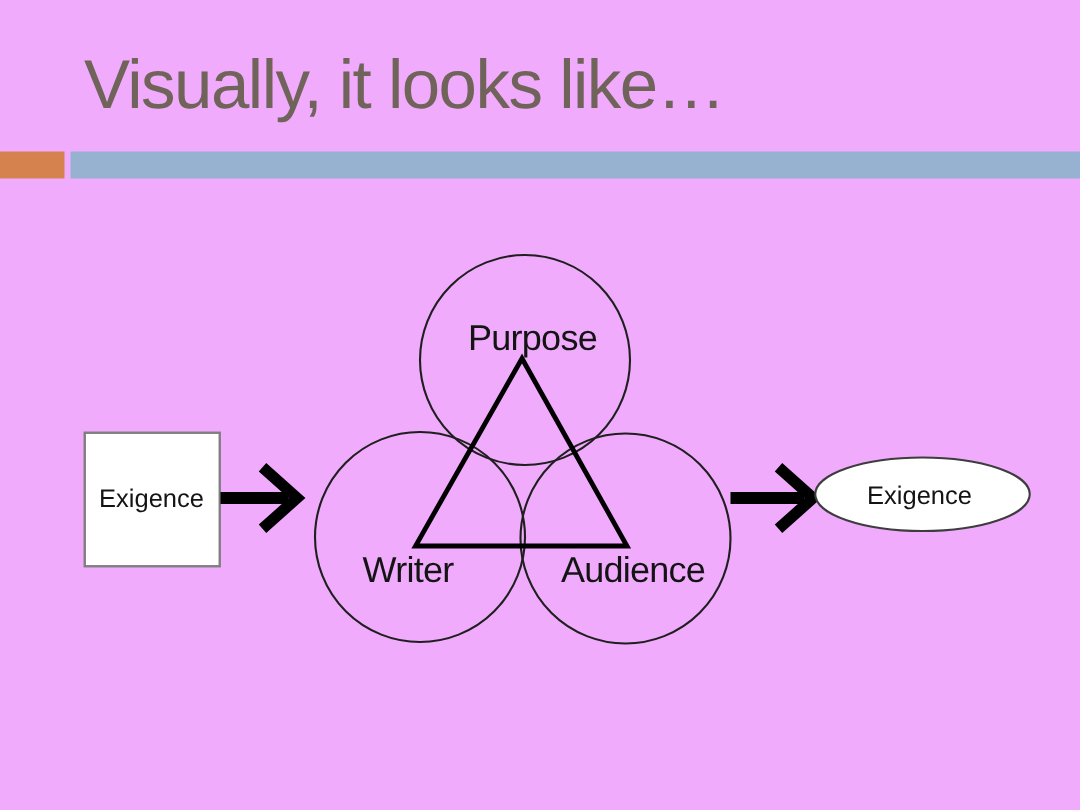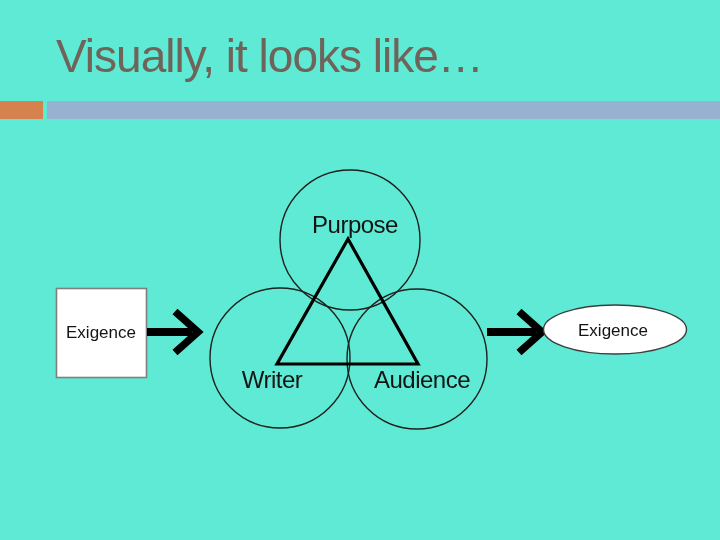--- a/index.html
+++ b/index.html
@@ -6,21 +6,21 @@
   html, body { width: 720px; height: 540px; }
   body {
     font-family: "Liberation Sans", "DejaVu Sans", sans-serif;
     background: #ffffff;
     position: relative;
     overflow: hidden;
   }
   .slide {
     position: absolute;
     inset: 0;
-    background: #5eead4;
+    background: #f0abfc;
     text-align: center;
   }
   .slide-title {
     position: absolute;
     left: 56px;
     top: 33px;
     font-size: 46px;
     font-weight: 400;
     letter-spacing: -1px;
     line-height: 1.0;

